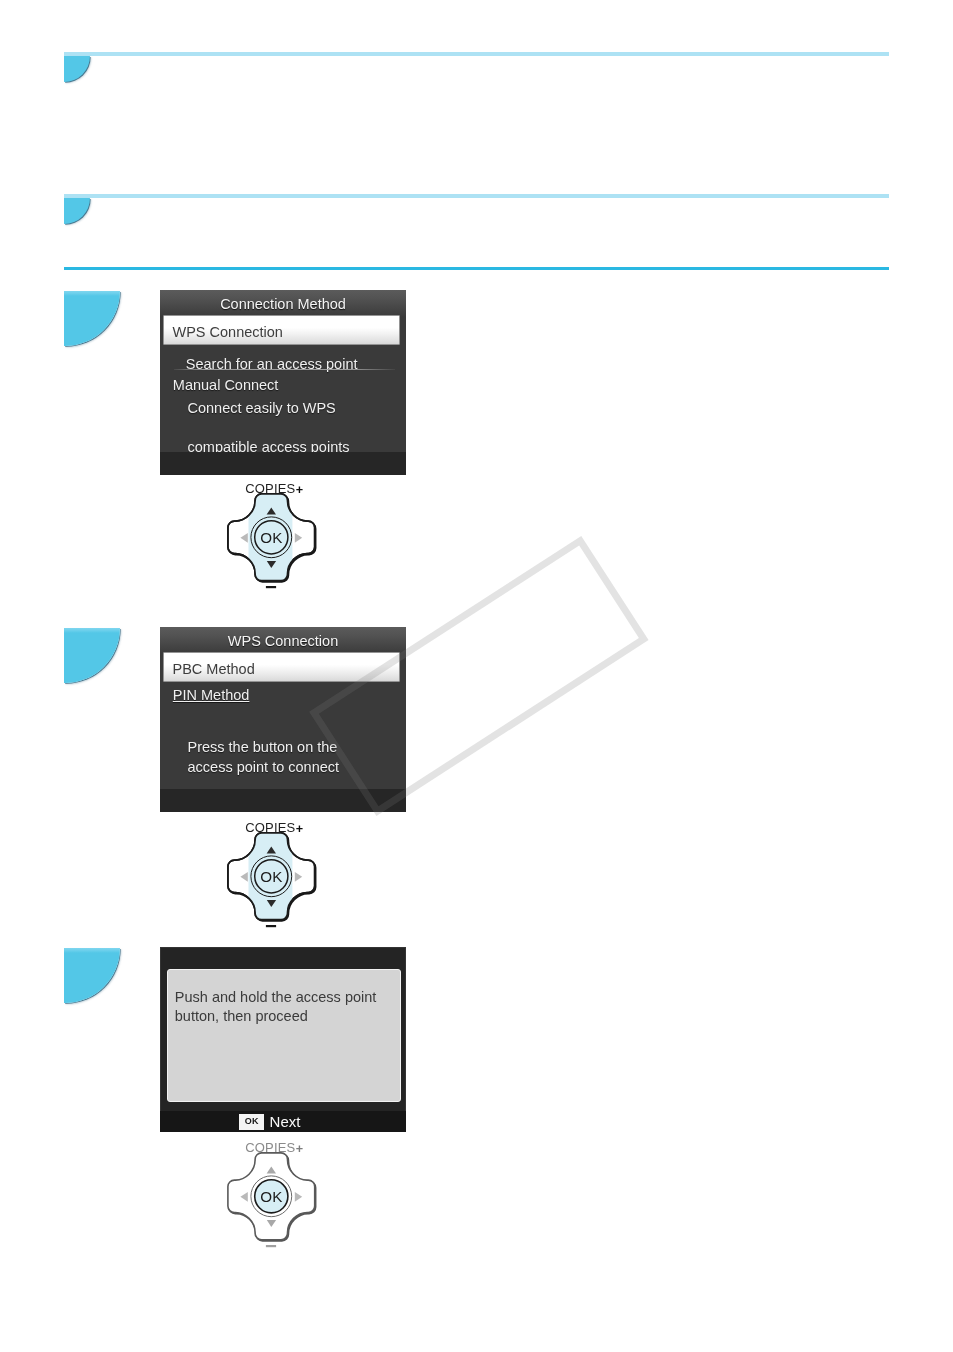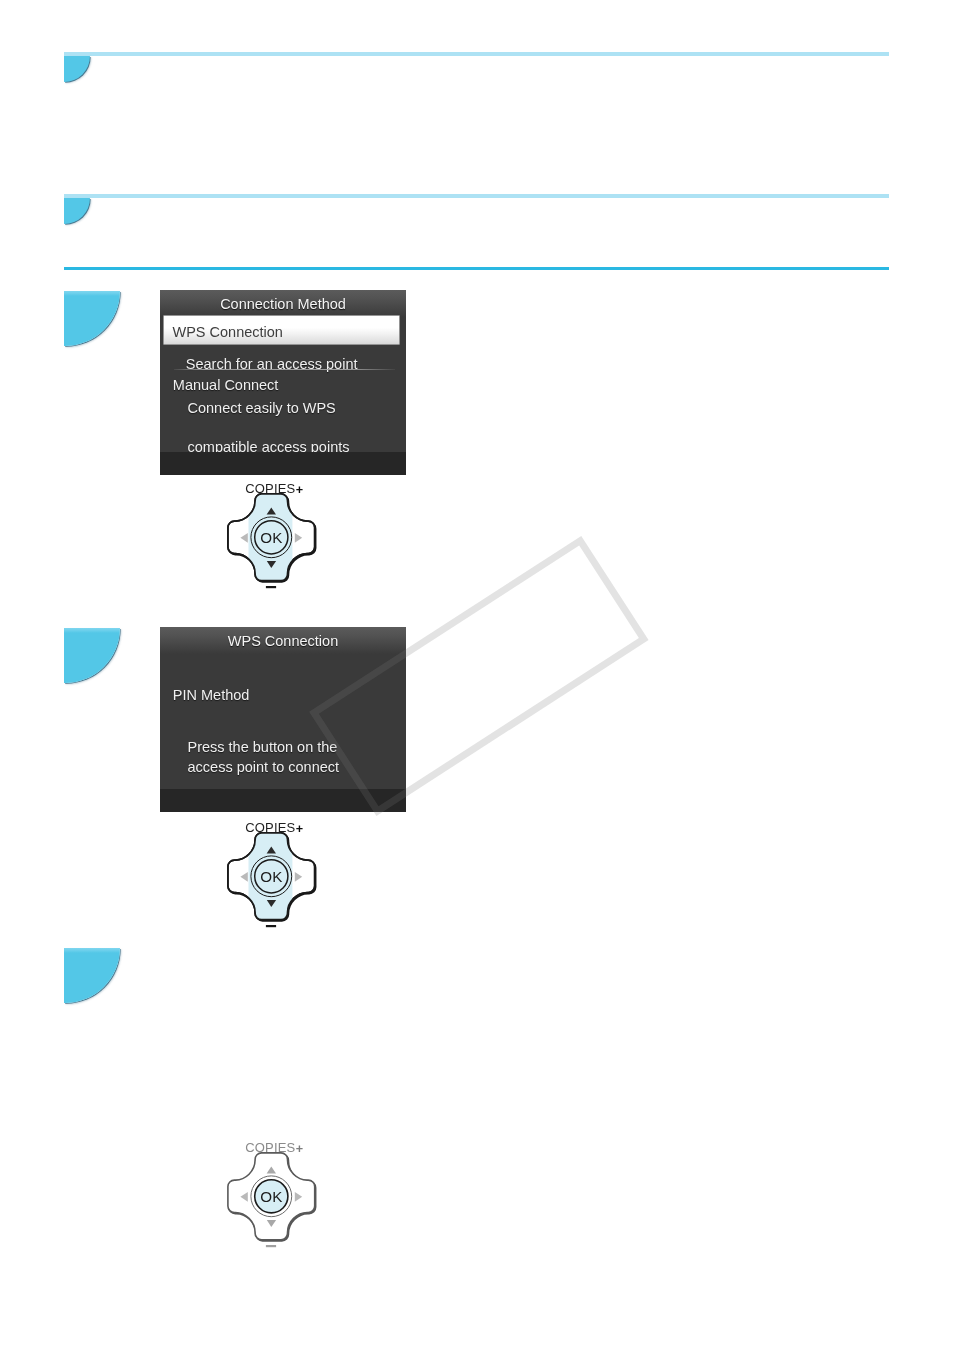--- a/index.html
+++ b/index.html
@@ -154,39 +154,52 @@
   </div>
 
   <div class="step-marker" style="top:628px;">
     <span></span>
   </div>
 
   <div class="lcd" style="top:627px;">
     <div class="lcd-body"></div>
     <div class="lcd-titlebar"></div>
     <div class="lcd-title">WPS Connection</div>
-    <div class="lcd-row" style="top:60px;">PIN Method</div>
+    <div class="lcd-sel">
+      <span>PBC Method</span>
+    </div>
+    <div class="lcd-row" style="top:60px;text-decoration:underline;">PIN Method</div>
     <div class="lcd-hint" style="top:112px;">Press the button on the</div>
     <div class="lcd-hint" style="top:132px;">access point to connect</div>
     <div class="lcd-footerband"></div>
   </div>
 
   <div class="keypad" style="left:225px;top:819px;">
     <div class="kp-copies">
       <span class="kp-cop">COPIES</span><span class="kp-plus">+</span>
     </div>
     <svg class="kp-svg" width="92" height="100" viewBox="0 0 92 100" style="top:12px;left:0;">
       <use href="#dpad-vert"></use>
     </svg>
   </div>
 
   <div class="step-marker" style="top:948px;">
     <span></span>
   </div>
 
+  <div class="lcd lcd-dark" style="top:947px;">
+    <div class="lcd3-panel">
+      <div class="lcd3-text" style="top:18.7px;">Push and hold the access point</div>
+      <div class="lcd3-text" style="top:37.9px;">button, then proceed</div>
+    </div>
+    <div class="lcd3-footer">
+      <div class="okbadge" style="left:79.4px;top:3px;width:24.5px;height:15.6px;">OK</div>
+      <div class="nextlbl" style="left:109.6px;top:2.6px;">Next</div>
+    </div>
+  </div>
 
   <div class="keypad kp-dim" style="left:225px;top:1139px;">
     <div class="kp-copies">
       <span class="kp-cop">COPIES</span><span class="kp-plus">+</span>
     </div>
     <svg class="kp-svg" width="92" height="100" viewBox="0 0 92 100" style="top:12px;left:0;">
       <use href="#dpad-ok"></use>
     </svg>
   </div>
 

